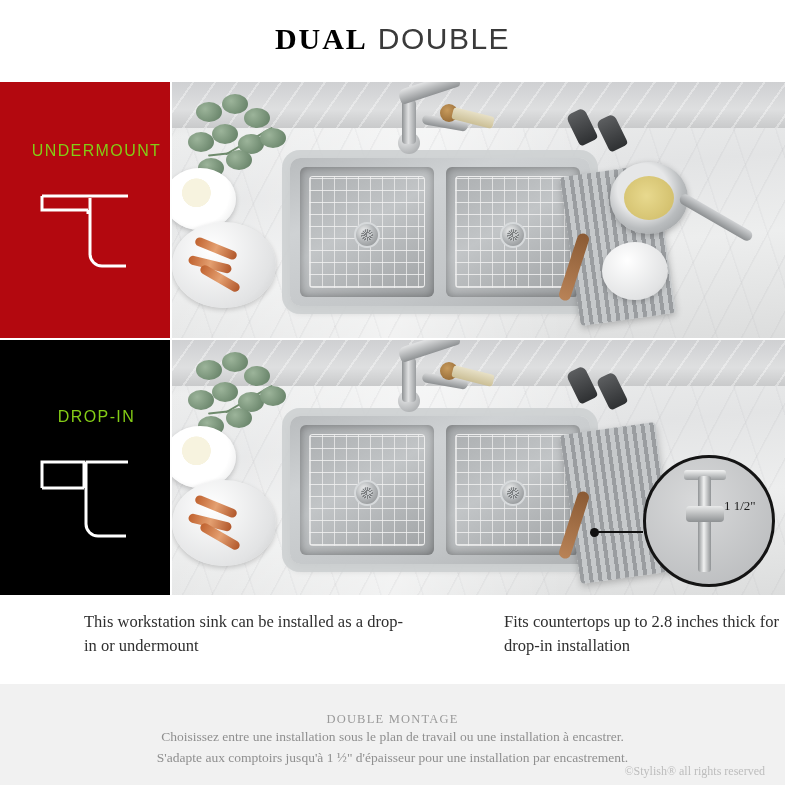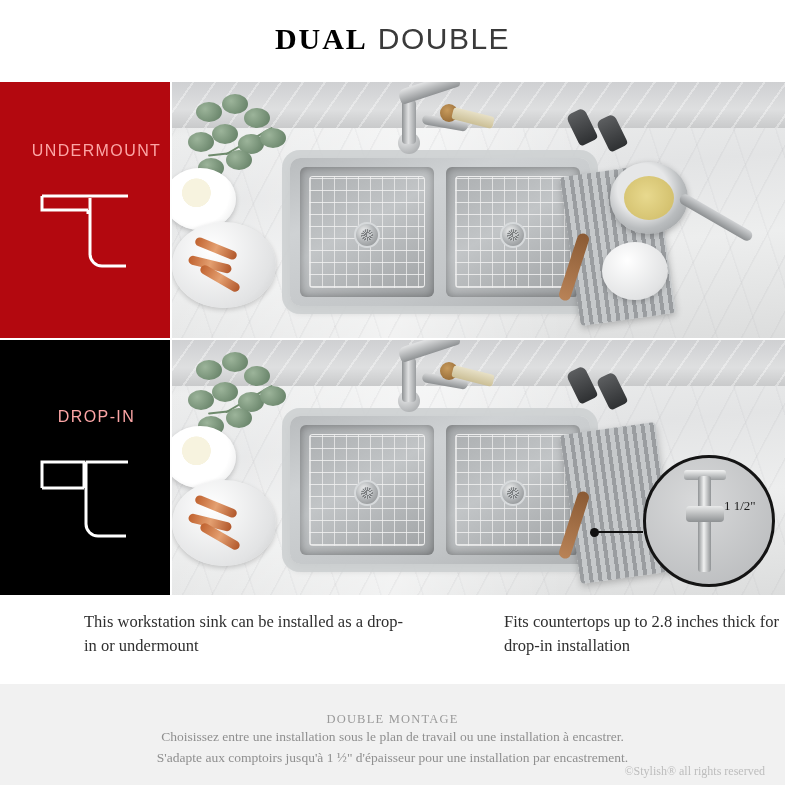--- a/index.html
+++ b/index.html
@@ -41,21 +41,21 @@
     width: 170px;
     overflow: hidden;
   }
   .panel-red { top: 82px; height: 256px; background: #b3080f; }
   .panel-black { top: 340px; height: 255px; background: #000000; }
 
   .panel-label {
     position: absolute;
     left: 0; width: 193px;
     text-align: center;
-    color: #fca5a5;
+    color: #84cc16;
     font-size: 16px;
     letter-spacing: 1.4px;
   }
   .panel-red .panel-label { top: 60px; }
   .panel-black .panel-label { top: 68px; }
 
   .profile-svg { position: absolute; left: 40px; }
   .panel-red .profile-svg { top: 98px; }
   .panel-black .profile-svg { top: 108px; }
 

